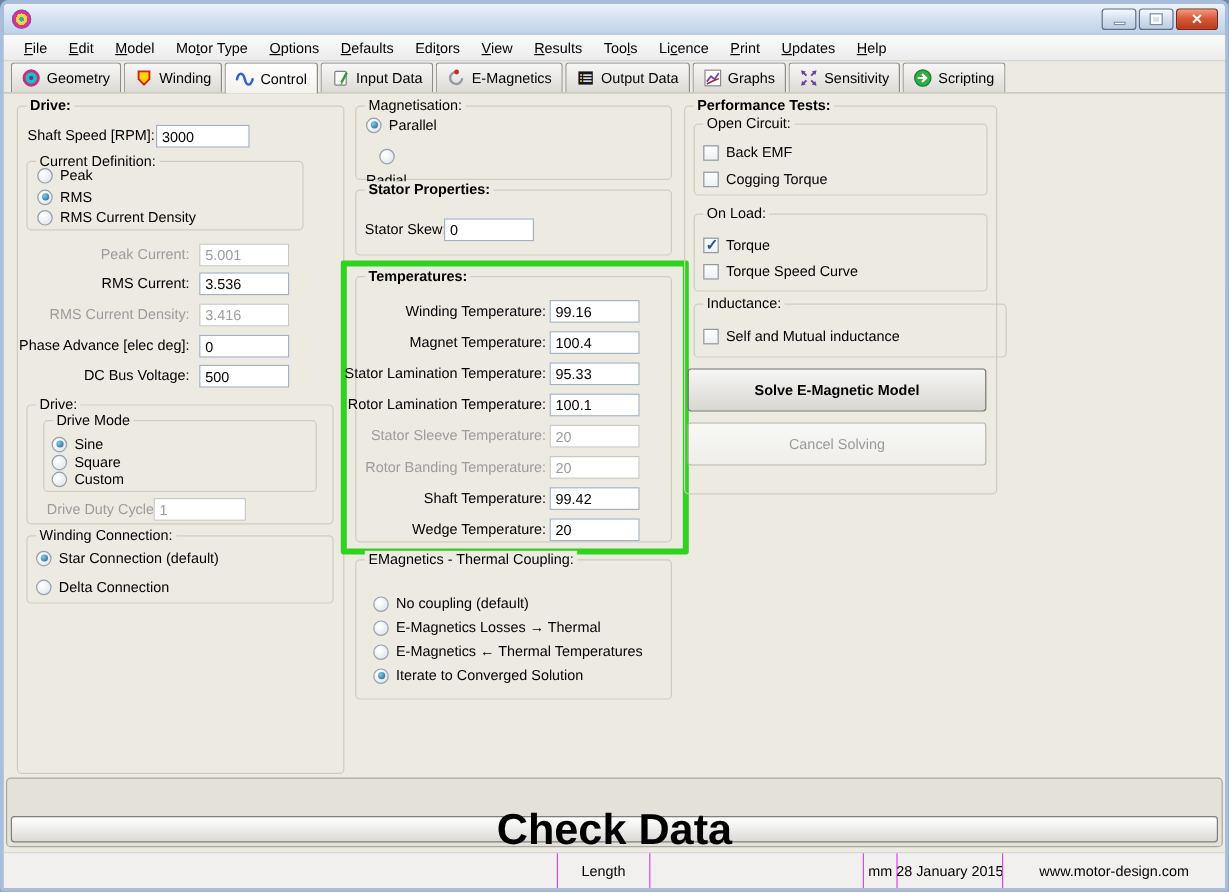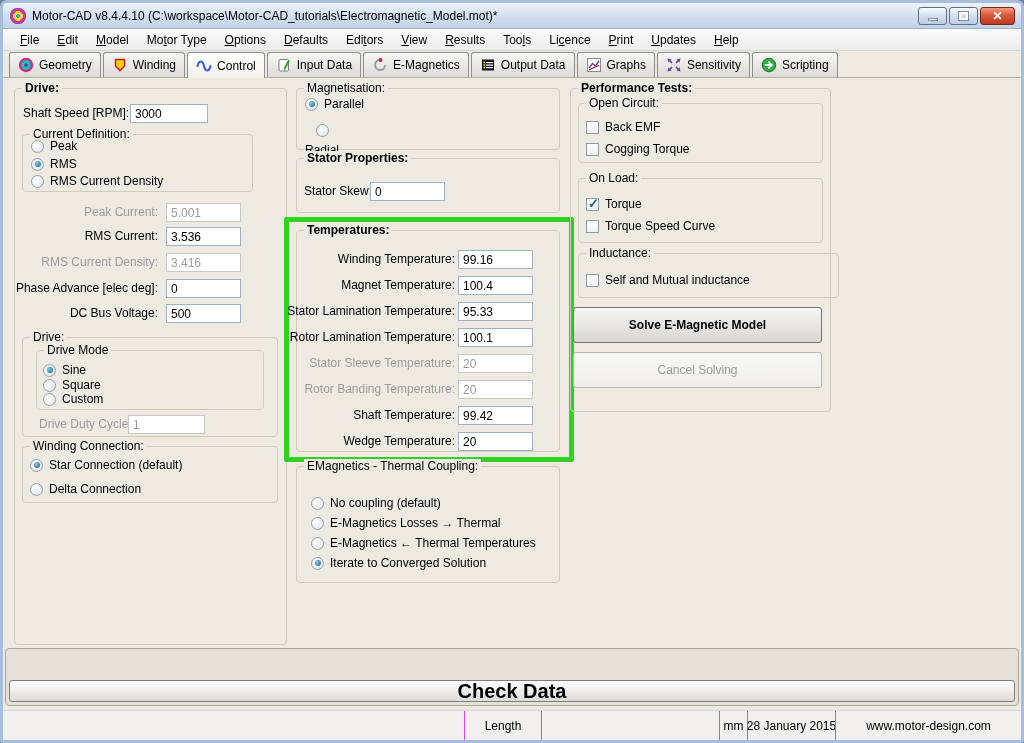--- a/index.html
+++ b/index.html
@@ -74,37 +74,36 @@
   .btn.dis { border-color:#b6b5b0; color:#9a9a9a;
     background:linear-gradient(#f8f8f6,#efeeea); }
 
   .hl-box { position:absolute; border:5px solid #2fd31f; border-radius:2px; }
 
   .checkdata-panel { position:absolute; left:2px; top:570px; width:1014px; height:58px;
     border:1px solid #a9a7a0; border-radius:4px; background:#e4e1d9; }
   .checkdata-btn { position:absolute; inset:3px; border:1px solid #7e7e7e; border-radius:3px;
     background:linear-gradient(#ffffff,#efeeec 48%,#dddad4);
     display:flex; align-items:center; justify-content:center;
-    font-size:20px; font-weight:bold;margin-top:28px; }
+    font-size:36px; font-weight:bold;margin-top:28px; }
 
   
   .statusbar { position:absolute; left:0; right:0; bottom:0; height:30px;
     background:#f1f0ee; border-top:1px solid #d9d7d2;
     display:flex; align-items:stretch; }
   .sb-cell { display:flex; align-items:center; justify-content:center; white-space:nowrap; }
   .sb-sep { border-left:1px solid #d946ef; }
 </style>
 </head>
 <body>
 
 <div class="window">
 
   <div class="titlebar">
     <span class="app-icon"></span>
-    <span class="title-text">Motor-CAD v8.4.4.10 (C:\workspace\Motor-CAD_tutorials\Electromagnetic_Model.mot)*</span>
     <div class="winbtns">
       <div class="wbtn">
           <span class="bar"></span>
         </div>
       <div class="wbtn">
           <span class="box"></span>
         </div>
       <div class="wbtn close">
           <span>✕</span>
         </div>

